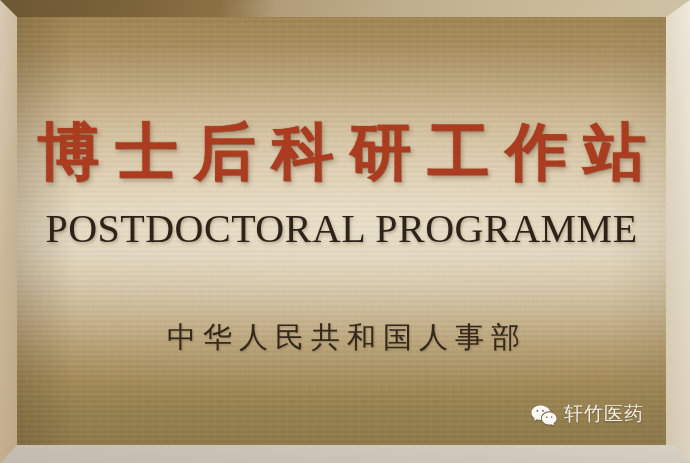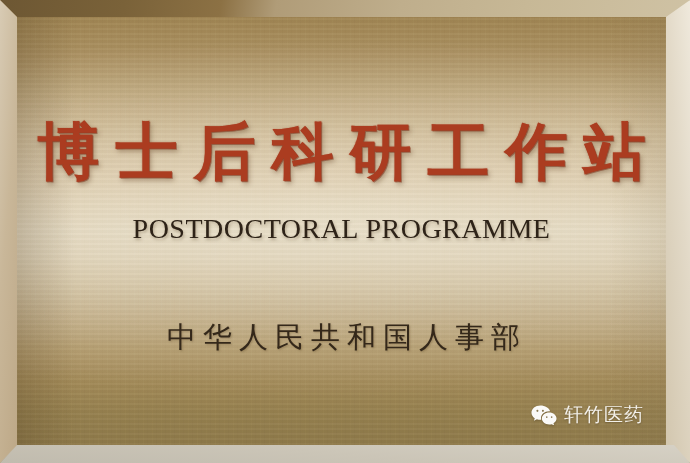--- a/index.html
+++ b/index.html
@@ -150,21 +150,21 @@
       1px 1px 0 rgba(120,40,18,0.45),
       2px 3px 5px rgba(90,55,25,0.38),
       0 0 1px rgba(170,60,32,0.9);
   }
 
   .title-en {
     position: absolute;
     top: 192px; left: 0; right: 0;
     font-family: "Liberation Serif", "DejaVu Serif", serif;
     font-weight: 400;
-    font-size: 28px;
+    font-size: 40px;
     line-height: 40px;
     letter-spacing: 0.5px;
     color: #2e2318;
     text-shadow: 1px 2px 3px rgba(90,70,40,0.35);
   }
 
   .org-block {
     position: absolute;
     top: 298px; left: 4px; right: 0; text-align: center;
   }
@@ -189,21 +189,21 @@
     gap: 7px;
     opacity: 0.96;
   }
   .wechat-icon {
     width: 26px;
     height: 20px;
     display: block;
     filter: drop-shadow(0 1px 1px rgba(60,45,20,0.35));
   }
   .watermark-text {
-    font-family: Liberation Serif, serif;
+    font-family: Liberation Mono, monospace;
     font-size: 19px;
     line-height: 20px;
     letter-spacing: 1px;
     color: #f7f5f0;
     text-shadow: 0 1px 2px rgba(60,45,20,0.45);
     white-space: nowrap;
   }
 </style>
 </head>
 <body>

